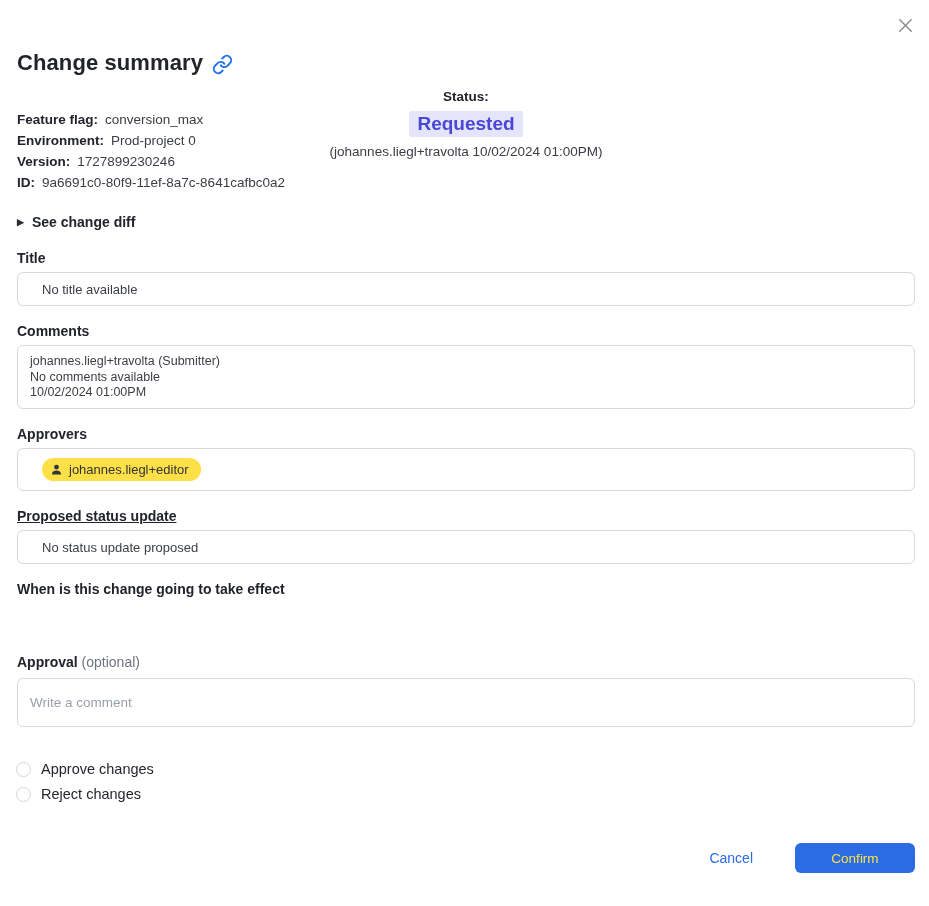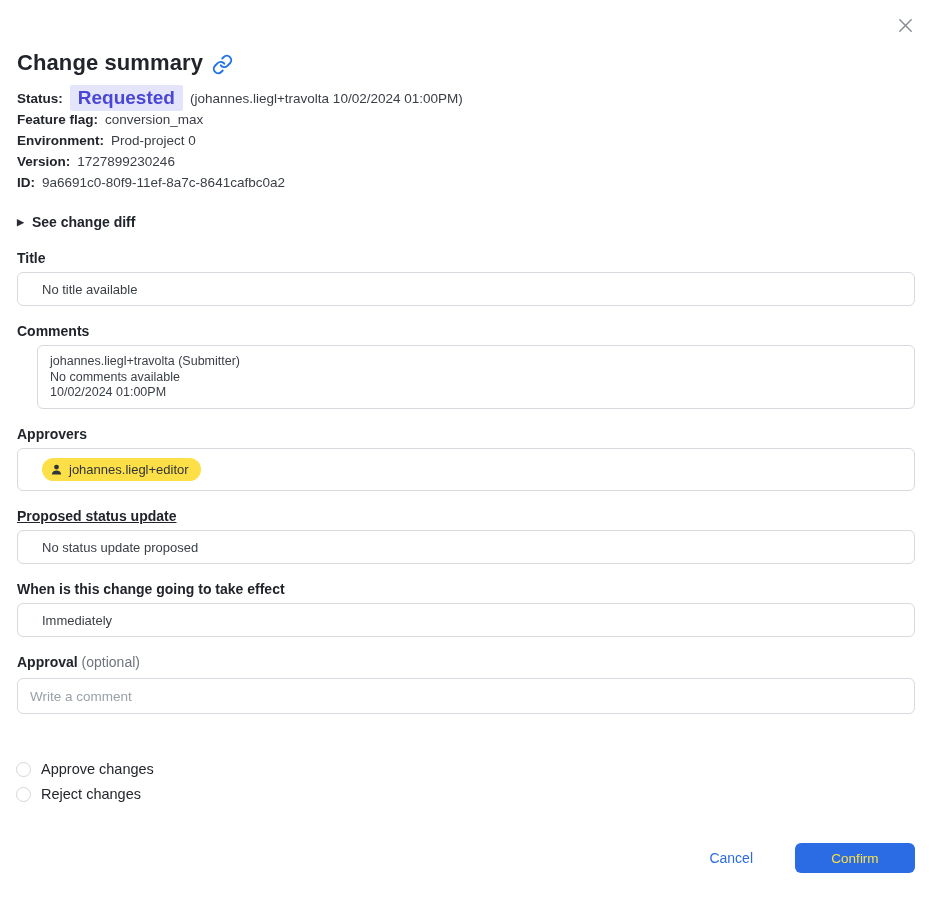--- a/index.html
+++ b/index.html
@@ -38,21 +38,21 @@
   .sec-label .optional{font-weight:400;color:#6f747c;}
 
   .box{position:absolute;left:17px;right:14px;border:1px solid var(--border-gray);
     border-radius:6px;background:#fff;font-size:13px;color:var(--text-body);
     display:flex;align-items:center;padding:0 24px;}
   .box.multiline{display:block;padding:8px 12px;font-size:12.5px;line-height:15.5px;}
 
   .chip{display:inline-flex;align-items:center;gap:6px;background:#fde047;border-radius:999px;
     padding:4px 12px 4px 8px;font-size:13px;color:#2f333a;}
 
-  .comment-input{position:absolute;left:17px;right:14px;height:36px;border:1px solid var(--border-gray);
+  .comment-input{position:absolute;left:17px;right:14px;height:49px;border:1px solid var(--border-gray);
     border-radius:6px;padding:0 12px;font-size:13.5px;font-family:inherit;color:var(--text-body);outline:none;}
   .comment-input::placeholder{color:var(--text-muted);}
 
   .radio-row{position:absolute;left:16px;display:flex;align-items:center;gap:10px;
     font-size:14.5px;color:#23262c;cursor:pointer;}
   .radio-circle{width:15px;height:15px;border-radius:50%;border:1px solid #d3d6db;background:#fff;flex:0 0 auto;}
 
   .footer{position:absolute;right:14px;top:843px;display:flex;align-items:center;gap:42px;}
   .cancel-link{color:var(--accent-blue);font-size:14px;background:none;border:none;
     font-family:inherit;cursor:pointer;}
@@ -76,21 +76,21 @@
   <h1 class="dlg-title">
     <span>Change summary</span>
     <span class="link-icon">
       <svg width="21" height="21" viewBox="0 0 24 24" fill="none" stroke="#2173e8" stroke-width="2.2" stroke-linecap="round" stroke-linejoin="round">
         <path d="M10 13a5 5 0 0 0 7.54.54l3-3a5 5 0 0 0-7.07-7.07l-1.72 1.71"></path>
         <path d="M14 11a5 5 0 0 0-7.54-.54l-3 3a5 5 0 0 0 7.07 7.07l1.71-1.71"></path>
       </svg>
     </span>
   </h1>
 
-  <div class="meta-row" style="top:89px;">
+  <div class="meta-row" style="top:89px;flex-direction:column;">
     <span class="meta-label">Status:</span>
     <span class="status-badge">Requested</span>
     <span class="meta-value">(johannes.liegl+travolta 10/02/2024 01:00PM)</span>
   </div>
 
   <div class="meta-row" style="top:110px;">
     <span class="meta-label">Feature flag:</span>
     <span class="meta-value">conversion_max</span>
   </div>
 
@@ -113,21 +113,21 @@
     <span class="tri">▶</span>
     <span>See change diff</span>
   </div>
 
   <div class="sec-label" style="top:250px;">Title</div>
   <div class="box" style="top:272px;height:34px;">
     <span>No title available</span>
   </div>
 
   <div class="sec-label" style="top:323px;">Comments</div>
-  <div class="box multiline" style="top:345px;height:64px;margin-left:20px;">
+  <div class="box multiline" style="top:345px;height:64px;">
     <div>johannes.liegl+travolta (Submitter)</div>
     <div>No comments available</div>
     <div>10/02/2024 01:00PM</div>
   </div>
 
   <div class="sec-label" style="top:426px;">Approvers</div>
   <div class="box" style="top:448px;height:43px;">
     <span class="chip">
       <span style="display:inline-flex;">
         <svg width="13" height="13" viewBox="0 0 24 24" fill="#30343b">
@@ -138,23 +138,20 @@
       <span>johannes.liegl+editor</span>
     </span>
   </div>
 
   <div class="sec-label" style="top:508px;text-decoration:underline;">Proposed status update</div>
   <div class="box" style="top:530px;height:34px;">
     <span>No status update proposed</span>
   </div>
 
   <div class="sec-label" style="top:581px;">When is this change going to take effect</div>
-  <div class="box" style="top:603px;height:34px;">
-    <span>Immediately</span>
-  </div>
 
   <div class="sec-label" style="top:654px;">
     <span>Approval</span>
     <span class="optional"> <span>(optional)</span></span>
   </div>
   <input class="comment-input" style="top: 678px;" type="text" placeholder="Write a comment">
 
   <div class="radio-row" style="top:761px;">
     <span class="radio-circle"></span>
     <span>Approve changes</span>

